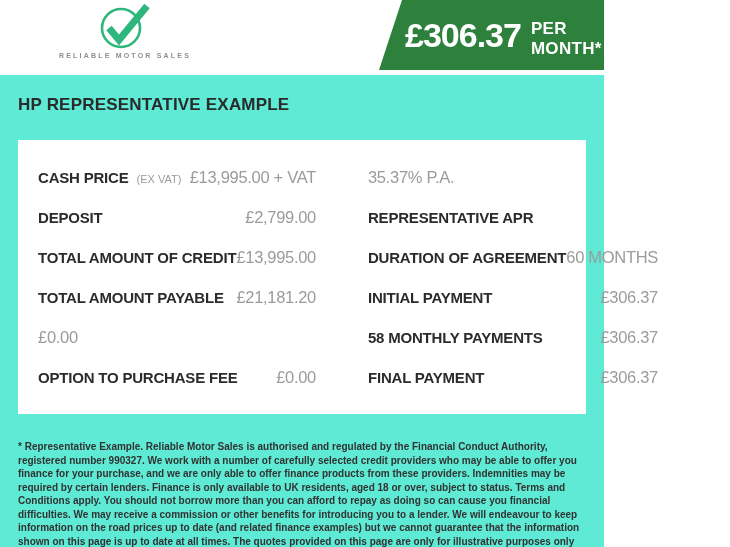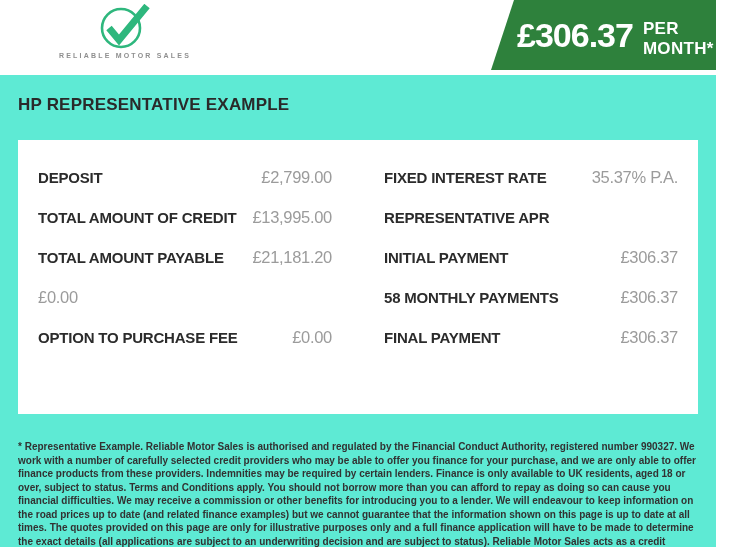--- a/index.html
+++ b/index.html
@@ -2,21 +2,21 @@
 <html><head>
 <meta charset="utf-8">
 <style>
   * { margin: 0; padding: 0; box-sizing: border-box; }
   html, body {
     width: 730px; height: 547px;
     font-family: "Liberation Sans", sans-serif;
     background: #ffffff;
     overflow: hidden;
   }
-  .page { width: 716px; height: 547px; display: flex; flex-direction: column; }
+  .page { width: 604px; height: 547px; display: flex; flex-direction: column; }
 
   
   .topbar { position: relative; height: 75px; background: #ffffff; flex: 0 0 auto; }
   .logo {
     position: absolute; left: 70px; top: 4px; width: 110px;
     display: flex; flex-direction: column; align-items: center;
   }
   .logo-mark { width: 52px; height: 46px; }
   .logo-text {
     margin-top: 2px;
@@ -98,20 +98,27 @@
     </div>
   </div>
 
   <div class="main">
     <div class="page-title">HP REPRESENTATIVE EXAMPLE</div>
 
     <div class="card">
 
       <div class="col">
         <div class="row">
+          <div class="row-label">
+            <span>CASH PRICE</span>
+            <span class="label-note">(EX VAT)</span>
+          </div>
+          <div class="row-value">£13,995.00 + VAT</div>
+        </div>
+        <div class="row">
           <div class="row-label">DEPOSIT</div>
           <div class="row-value">£2,799.00</div>
         </div>
         <div class="row">
           <div class="row-label">TOTAL AMOUNT OF CREDIT</div>
           <div class="row-value">£13,995.00</div>
         </div>
         <div class="row">
           <div class="row-label">TOTAL AMOUNT PAYABLE</div>
           <div class="row-value">£21,181.20</div>
@@ -120,25 +127,28 @@
           <div class="row-value">£0.00</div>
         </div>
         <div class="row">
           <div class="row-label">OPTION TO PURCHASE FEE</div>
           <div class="row-value">£0.00</div>
         </div>
       </div>
 
       <div class="col">
         <div class="row">
-          <div class="row-label">FIXED INTEREST RATE</div>
           <div class="row-value">35.37% P.A.</div>
         </div>
         <div class="row">
           <div class="row-label">REPRESENTATIVE APR</div>
+        </div>
+        <div class="row">
+          <div class="row-label">DURATION OF AGREEMENT</div>
+          <div class="row-value">60 MONTHS</div>
         </div>
         <div class="row">
           <div class="row-label">INITIAL PAYMENT</div>
           <div class="row-value">£306.37</div>
         </div>
         <div class="row">
           <div class="row-label">58 MONTHLY PAYMENTS</div>
           <div class="row-value">£306.37</div>
         </div>
         <div class="row">

